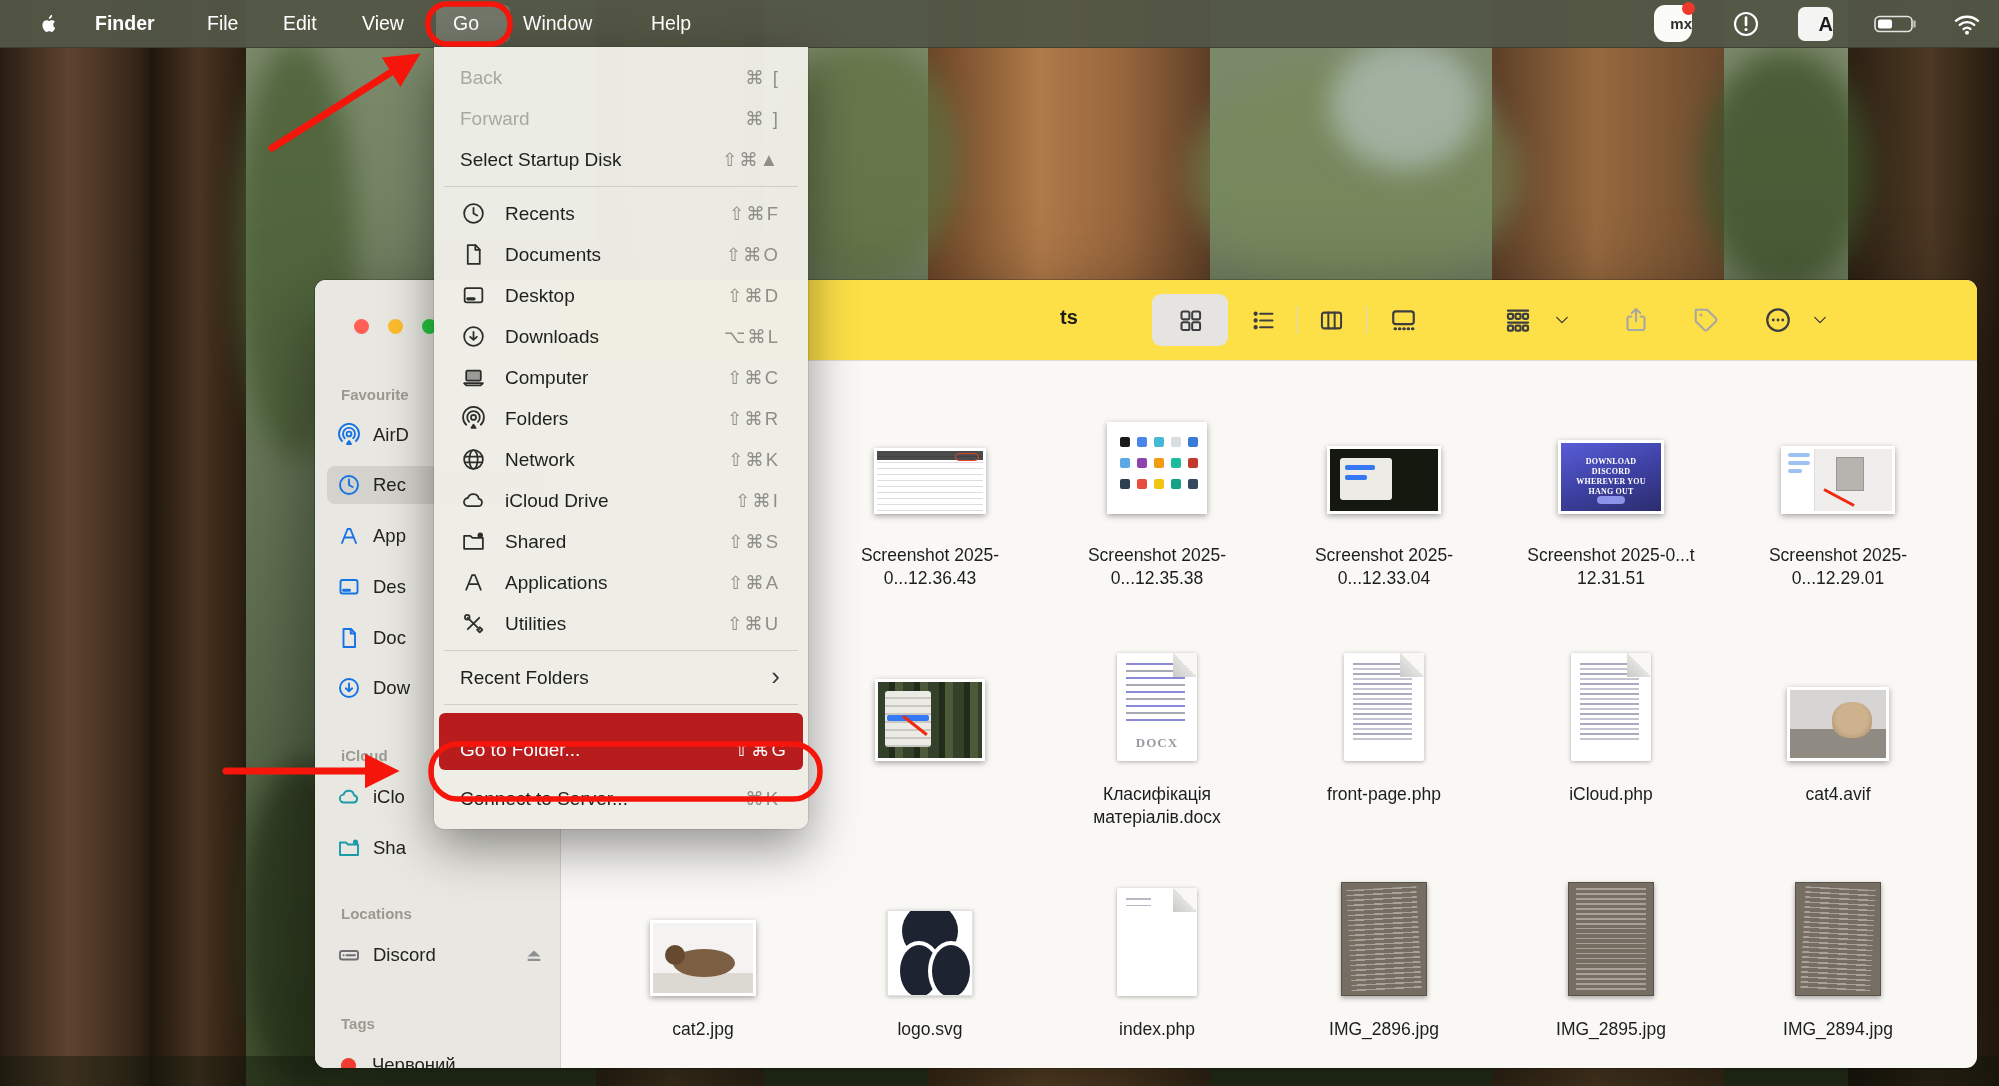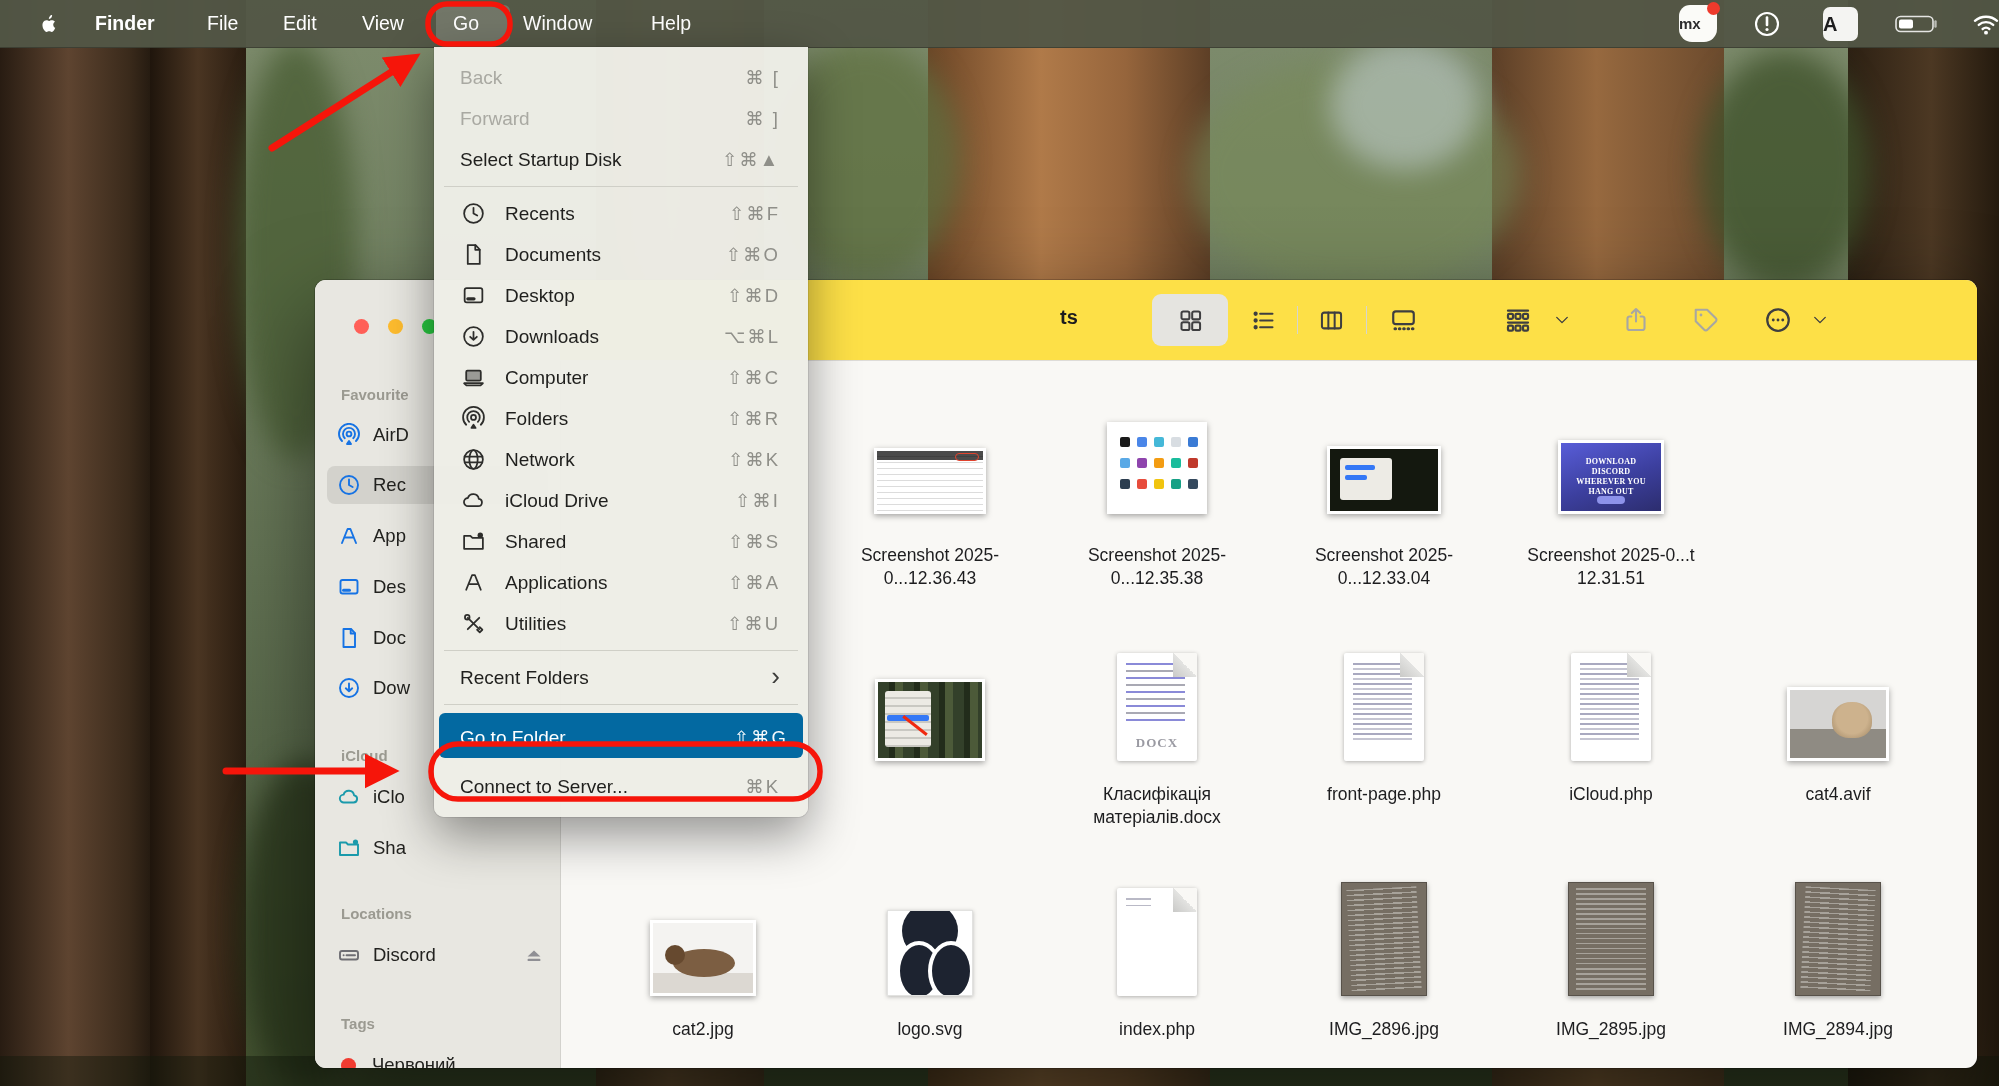--- a/index.html
+++ b/index.html
@@ -24,39 +24,39 @@
   .b4{left:1330px;top:40px;width:150px;height:130px;background:rgba(196,210,214,.55);}
   .b5{left:1700px;top:50px;width:170px;height:240px;background:rgba(64,82,44,.8);}
   .b6{left:240px;top:760px;width:130px;height:330px;background:rgba(40,52,26,.8);}
   .wallshade{position:absolute;left:0;right:0;bottom:0;height:30px;background:rgba(18,24,10,.45);}
 
   
   .menubar{position:absolute;left:0;top:0;width:100%;height:47px;background:rgba(82,86,70,.96);
            border-bottom:1px solid rgba(0,0,0,.25);z-index:50;color:#fff;}
   .mb-item{position:absolute;top:0;height:47px;display:flex;align-items:center;font-size:19.5px;color:#fff;}
   .mb-go-bg{position:absolute;left:436px;top:5px;width:74px;height:37px;background:rgba(255,255,255,.18);border-radius:6px;}
-  .status-ic{position:absolute;top:6px;height:35px;display:flex;align-items:center;justify-content:flex-start;margin-left:25px;}
+  .status-ic{position:absolute;top:6px;height:35px;display:flex;align-items:center;justify-content:flex-end;}
 
   .kbd-a{left:1798px;width:35px;height:34px;top:7px;background:#f4f4f2;border-radius:7px;
          color:#1d1d1f;font-weight:700;font-size:20px;}
   .mx-badge{left:1654px;width:38px;height:37px;top:5px;background:#fbfbf8;border-radius:11px 11px 13px 13px;
             color:#2c2c2e;font-weight:700;font-size:15px;}
   .mx-dot{position:absolute;right:-3px;top:-3px;width:13px;height:13px;border-radius:50%;background:#ee3a2c;}
 
   
   .gomenu{position:absolute;left:434px;top:47px;width:374px;z-index:60;
           background:rgba(238,238,231,.98);border-radius:0 0 10px 10px;padding:10px 0;
           box-shadow:0 18px 50px rgba(0,0,0,.42),0 0 0 1px rgba(0,0,0,.08);}
   .mitem{display:flex;align-items:center;height:41px;padding:0 28px 0 26px;font-size:19px;color:#1f1f1d;}
   .mitem .ic{width:26px;height:26px;margin-right:19px;flex:0 0 auto;display:flex;align-items:center;justify-content:center;}
   .mitem .ic svg{width:25px;height:25px;fill:none;stroke:#2d2d2b;stroke-width:1.7;stroke-linecap:round;stroke-linejoin:round;}
   .mitem .short{margin-left:auto;color:#8f8f89;letter-spacing:2px;font-size:18.5px;white-space:nowrap;}
   .mitem.disabled{color:#a9a9a2;}
   .mitem .sub{margin-left:auto;color:#3c3c3a;font-size:26px;line-height:1;padding-bottom:4px;}
-  .mitem.highlighted{background:#0369a1;border-radius:6px;margin:8px 5px;padding:4px 15px 0 21px;color:#fff;}
+  .mitem.highlighted{background:#b91c1c;border-radius:6px;margin:8px 5px;padding:16px 15px 0 21px;color:#fff;}
   .mitem.highlighted .short{color:rgba(255,255,255,.97);}
   .msep{height:1px;background:#cfcfc7;margin:6px 10px;}
 
   
   .window{position:absolute;left:315px;top:280px;width:1662px;height:788px;z-index:10;
           border-radius:11px;box-shadow:0 35px 90px rgba(0,0,0,.5),0 0 0 1px rgba(0,0,0,.18);overflow:hidden;
           background:#f9f8f5;}
   .sidebar{position:absolute;left:0;top:0;width:245px;height:100%;background:rgba(231,230,224,.97);
            border-right:1px solid #d3d2cd;}
   .tl{position:absolute;top:39px;width:15px;height:15px;border-radius:50%;}
@@ -372,20 +372,34 @@
     <div class="flabel">Screenshot 2025-0...12.33.04</div>
   </div>
   <div class="fitem r1 c4">
     <div class="iconarea">
         <div class="shot th-discord">
       <div class="dtext">DOWNLOAD DISCORD WHEREVER YOU HANG OUT</div>
     </div>
       </div>
     <div class="flabel">Screenshot 2025-0...t 12.31.51</div>
   </div>
+  <div class="fitem r1 c5">
+    <div class="iconarea">
+        <div class="shot th-settings">
+      <div class="sb">
+            <i></i>
+            <i></i>
+            <i style="width:14px"></i>
+          </div>
+          <div class="img"></div>
+          <div class="redln"></div>
+    </div>
+      </div>
+    <div class="flabel">Screenshot 2025-0...12.29.01</div>
+  </div>
 
   <div class="fitem r2 c1">
     <div class="iconarea">
         <div class="shot th-forest">
       <div class="pnl"></div>
           <div class="blue"></div>
           <div class="redln"></div>
     </div>
       </div>
   </div>

